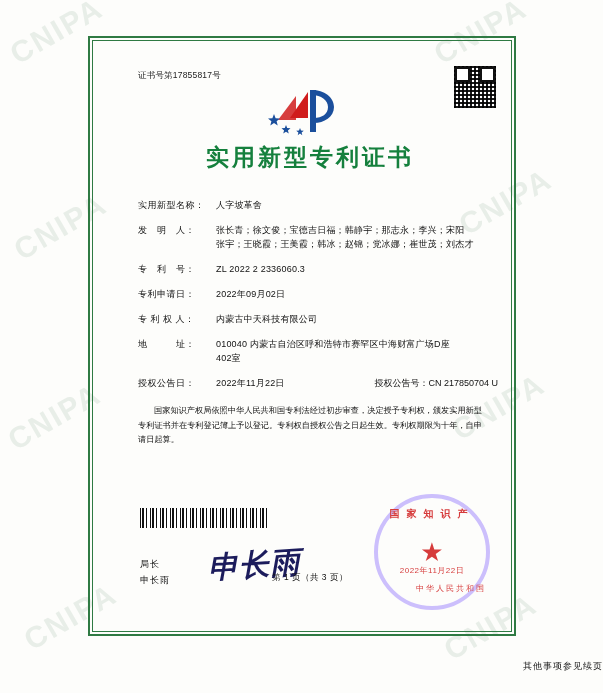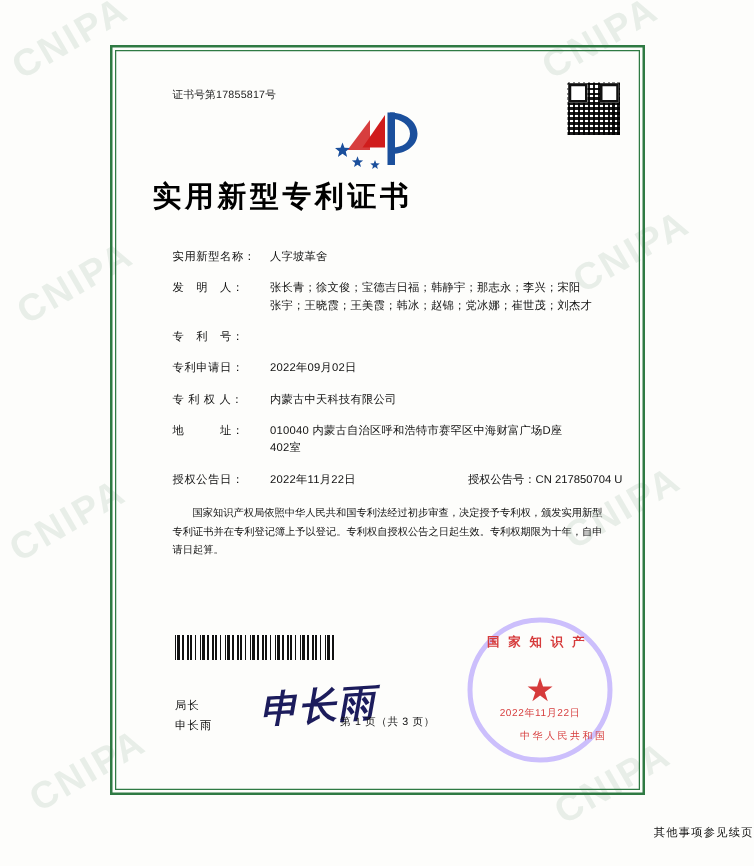--- a/index.html
+++ b/index.html
@@ -102,25 +102,25 @@
     height: 56px;
     position: relative;
   }
   .logo {
     display: inline-block;
     position: relative;
     width: 120px;
     height: 54px;
   }
   .title {
-    text-align: left;
+    text-align: center;
     font-size: 23px;
     font-weight: bold;
     letter-spacing: 3px;
-    color: #000000;
+    color: #15803d;
     margin-top: 2px;
     font-family: "DejaVu Sans", sans-serif;
   }
   .fields {
     margin-top: 26px;
     font-size: 9px;
     color: #111;
     line-height: 1.55;
   }
   .row {
@@ -300,20 +300,21 @@
       <div class="row">
         <div class="lbl">发　明　人：</div>
         <div class="val">
           <span>张长青；徐文俊；宝德吉日福；韩静宇；那志永；李兴；宋阳</span>
           <span class="line2">张宇；王晓霞；王美霞；韩冰；赵锦；党冰娜；崔世茂；刘杰才</span>
         </div>
       </div>
 
       <div class="row">
         <div class="lbl">专　利　号：</div>
+        <div class="val">ZL 2022 2 2336060.3</div>
       </div>
 
       <div class="row">
         <div class="lbl">专利申请日：</div>
         <div class="val">2022年09月02日</div>
       </div>
 
       <div class="row">
         <div class="lbl">专 利 权 人：</div>
         <div class="val">内蒙古中天科技有限公司</div>

